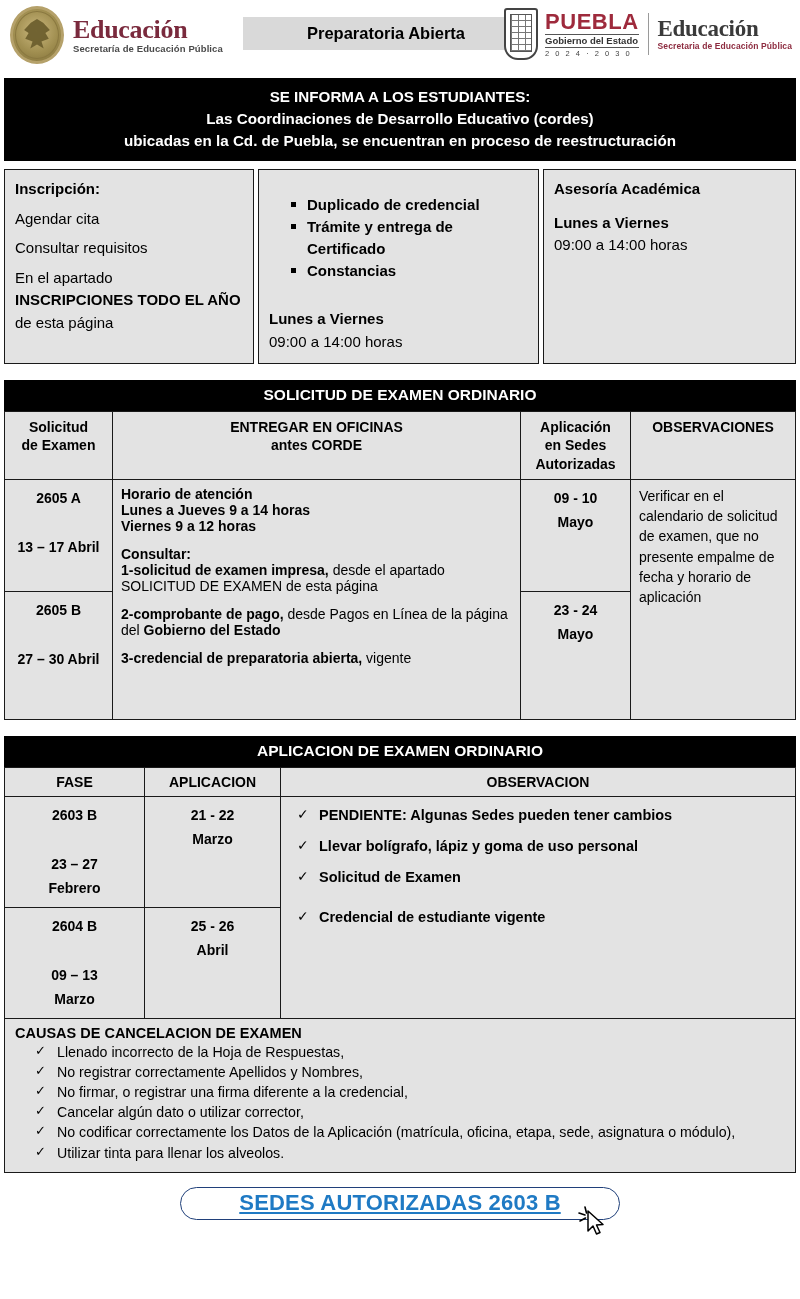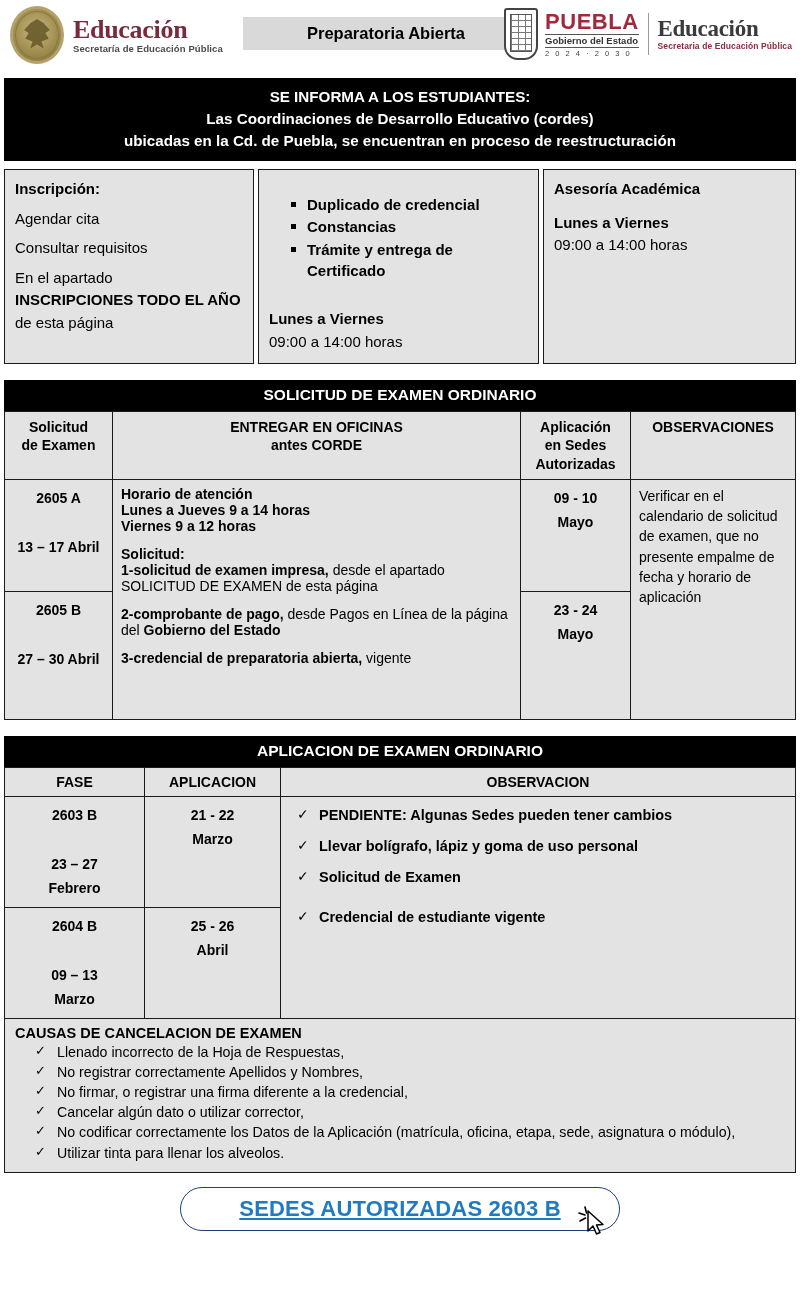--- a/index.html
+++ b/index.html
@@ -247,21 +247,21 @@
   }
 
   
   .pill-wrap {
     margin-top: 14px;
     display:flex; justify-content:center;
     position:relative;
   }
   .pill {
     width: 440px;
-    height: 44px;
+    height: 33px;
     border: 1.6px solid #20407a;
     border-radius: 24px;
     display:flex; align-items:center; justify-content:center;
     background:#fff;
     position: relative;
   }
   .pill a {
     color:#1f7ac4;
     font-size: 22px;
     font-weight: 700;
@@ -326,22 +326,22 @@
     <div class="spacer-xs"></div>
     <div>
       <span>En el apartado</span><br>
       <span class="b">INSCRIPCIONES TODO EL AÑO</span><span> de esta página</span>
     </div>
   </div>
 
   <div class="info-col c2">
     <ul class="sq-list">
       <li>Duplicado de credencial</li>
+      <li>Trámite y entrega de Certificado</li>
       <li>Constancias</li>
-      <li>Trámite y entrega de Certificado</li>
     </ul>
     <div class="spacer-sm"></div>
     <div class="b">Lunes a Viernes</div>
     <div>09:00   a   14:00 horas</div>
   </div>
 
   <div class="info-col c3">
     <div class="b">Asesoría Académica</div>
     <div class="spacer-sm"></div>
     <div class="b">Lunes  a  Viernes</div>
@@ -379,21 +379,21 @@
     <tr>
       <td class="ctr" style="height:112px">
         <span>2605 A</span><br><br>
         <span>13 – 17 Abril</span>
       </td>
       <td rowspan="2">
         <div class="b">Horario de atención</div>
         <div class="b">Lunes a Jueves 9 a 14 horas</div>
         <div class="b">Viernes 9 a 12 horas</div>
         <div style="height:12px"></div>
-        <div class="b">Solicitud:</div>
+        <div class="b">Consultar:</div>
         <div><span class="b">1-solicitud de examen impresa,</span><span> desde el apartado SOLICITUD DE EXAMEN de esta página</span></div>
         <div style="height:12px"></div>
         <div><span class="b">2-comprobante de pago,</span><span> desde Pagos en Línea de la página del </span><span class="b">Gobierno del Estado</span></div>
         <div style="height:12px"></div>
         <div><span class="b">3-credencial de preparatoria abierta,</span><span> vigente</span></div>
       </td>
       <td class="ctr">
         <span>09 - 10</span><br>
         <span>Mayo</span>
       </td>

